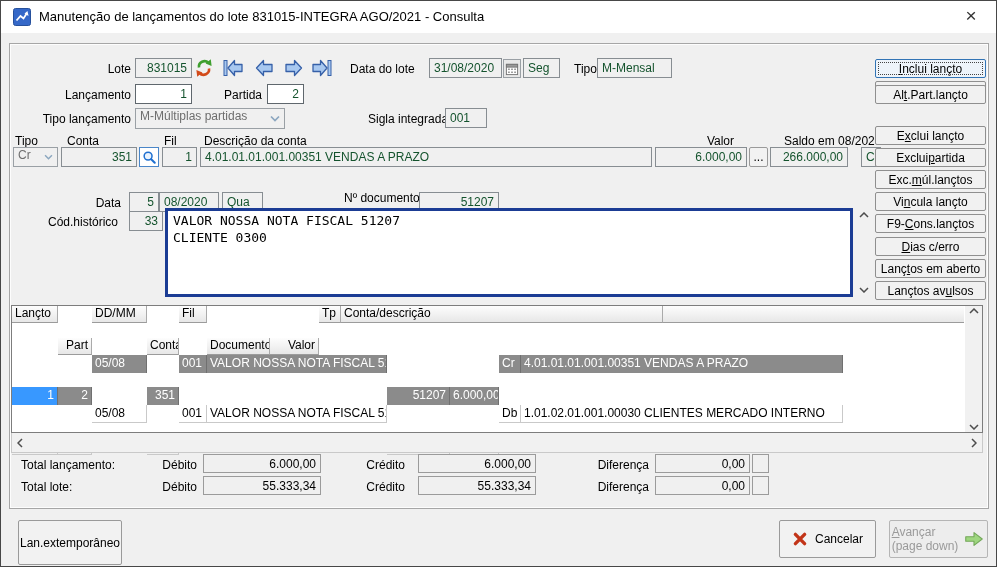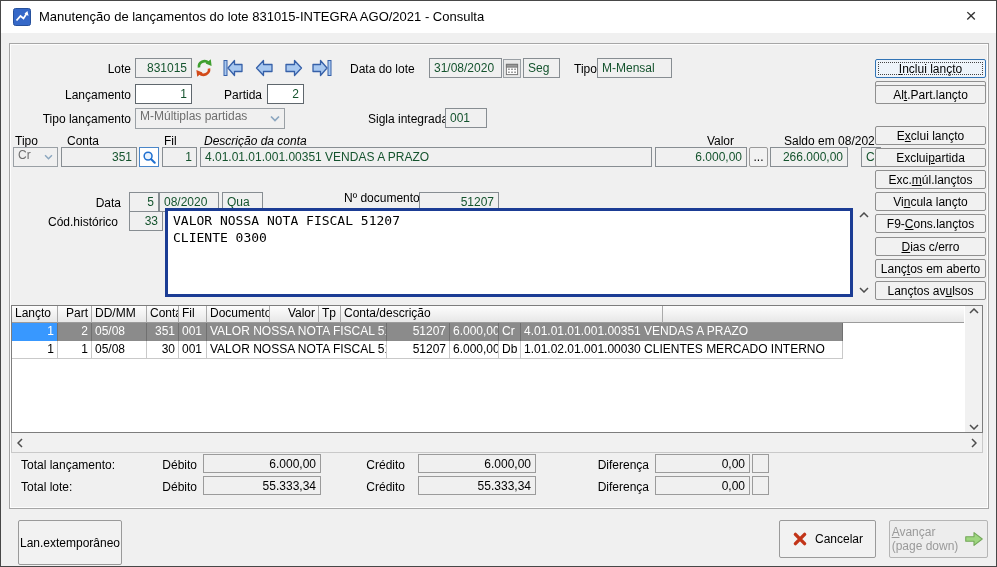--- a/index.html
+++ b/index.html
@@ -30,21 +30,21 @@
   .hscroll{position:absolute;background:#f1f1f1;border:1px solid #c9c9c9;border-top:none;box-sizing:border-box;display:flex;justify-content:space-between;align-items:center;padding:0 5px;}
   .sarrow{color:#4d4d4d;display:flex;align-items:center;justify-content:center;line-height:0;}
   
   .grid{position:absolute;left:10px;top:304px;width:972px;height:128px;background:#fff;border:1px solid #7d7d7d;box-sizing:border-box;}
   .grow{display:flex;width:952px;}
   .th{box-sizing:border-box;height:17px;line-height:15px;padding:0 3px;font-size:12px;background:linear-gradient(#fdfdfd,#e7e7e7);border-right:1px solid #aaa;border-bottom:1px solid #9b9b9b;white-space:nowrap;overflow:hidden;}
   .td{box-sizing:border-box;height:18px;line-height:17px;padding:0 3px;font-size:12px;border-right:1px solid #c9c9c9;white-space:nowrap;overflow:hidden;}
   .row-sel .td{background:#8b8b8b;color:#fff;border-right-color:#707070;}
   .row-sel .td.selblue{background:#3898ff;}
   .row-n .td{border-bottom:1px solid #c9c9c9;}
-  .num{text-align:right;justify-content:flex-end;}
+  .num{text-align:right;justify-content:flex-end;margin-top:32px;}
   .c0{width:46px}.c1{width:34px}.c2{width:55px}.c3{width:32px}.c4{width:28px}.c5{width:180px}.c6{width:63px}.c7{width:49px}.c8{width:22px}.c9{width:322px}.cf{flex:1;border-right:none;}
   .gvscroll{position:absolute;right:0;top:0;width:17px;height:126px;}
   
   .tfld{position:absolute;height:19px;box-sizing:border-box;border:1px solid #9b9b9b;background:#f0f0f0;font-size:12px;display:flex;align-items:center;justify-content:flex-end;padding:0 4px;}
   
   .fbtn{position:absolute;box-sizing:border-box;background:#f2f2f2;border:1px solid #9a9a9a;border-radius:2px;font-size:12px;color:#000;display:flex;align-items:center;justify-content:center;gap:7px;}
   .fbtn.disabled{color:#9a9a9a;background:#ededed;border-color:#b5b5b5;}
   .fbtn .txt2{text-align:left;line-height:14px;}
   u{text-decoration:underline;}
 </style>
@@ -132,21 +132,21 @@
           <polyline points="1,1.5 5,5.5 9,1.5" fill="none" stroke="#8ba6bf" stroke-width="1.7"></polyline>
         </svg>
       </span>
   </div>
   <span class="lbl" style="left:367px;top:111px;">Sigla integrada</span>
   <div class="fld" style="left:444px;top:107px;width:42px;">001</div>
 
   <span class="lbl" style="left:14px;top:133px;">Tipo</span>
   <span class="lbl" style="left:66px;top:133px;">Conta</span>
   <span class="lbl" style="left:163px;top:133px;">Fil</span>
-  <span class="lbl" style="left:203px;top:133px;font-style:italic;">Descrição da conta</span>
+  <span class="lbl" style="left:203px;top:133px;">Descrição da conta</span>
   <span class="lbl r" style="left:653px;top:133px;width:80px;">Valor</span>
   <span class="lbl" style="left:783px;top:133px;">Saldo em 08/2020</span>
 
   <div class="combo" style="left:12px;top:146px;width:45px;height:20px;">
     <span>Cr</span>
     <span class="carrow">
         <svg width="9" height="6" viewBox="0 0 10 7">
           <polyline points="1,1.5 5,5.5 9,1.5" fill="none" stroke="#8ba6bf" stroke-width="1.7"></polyline>
         </svg>
       </span>

